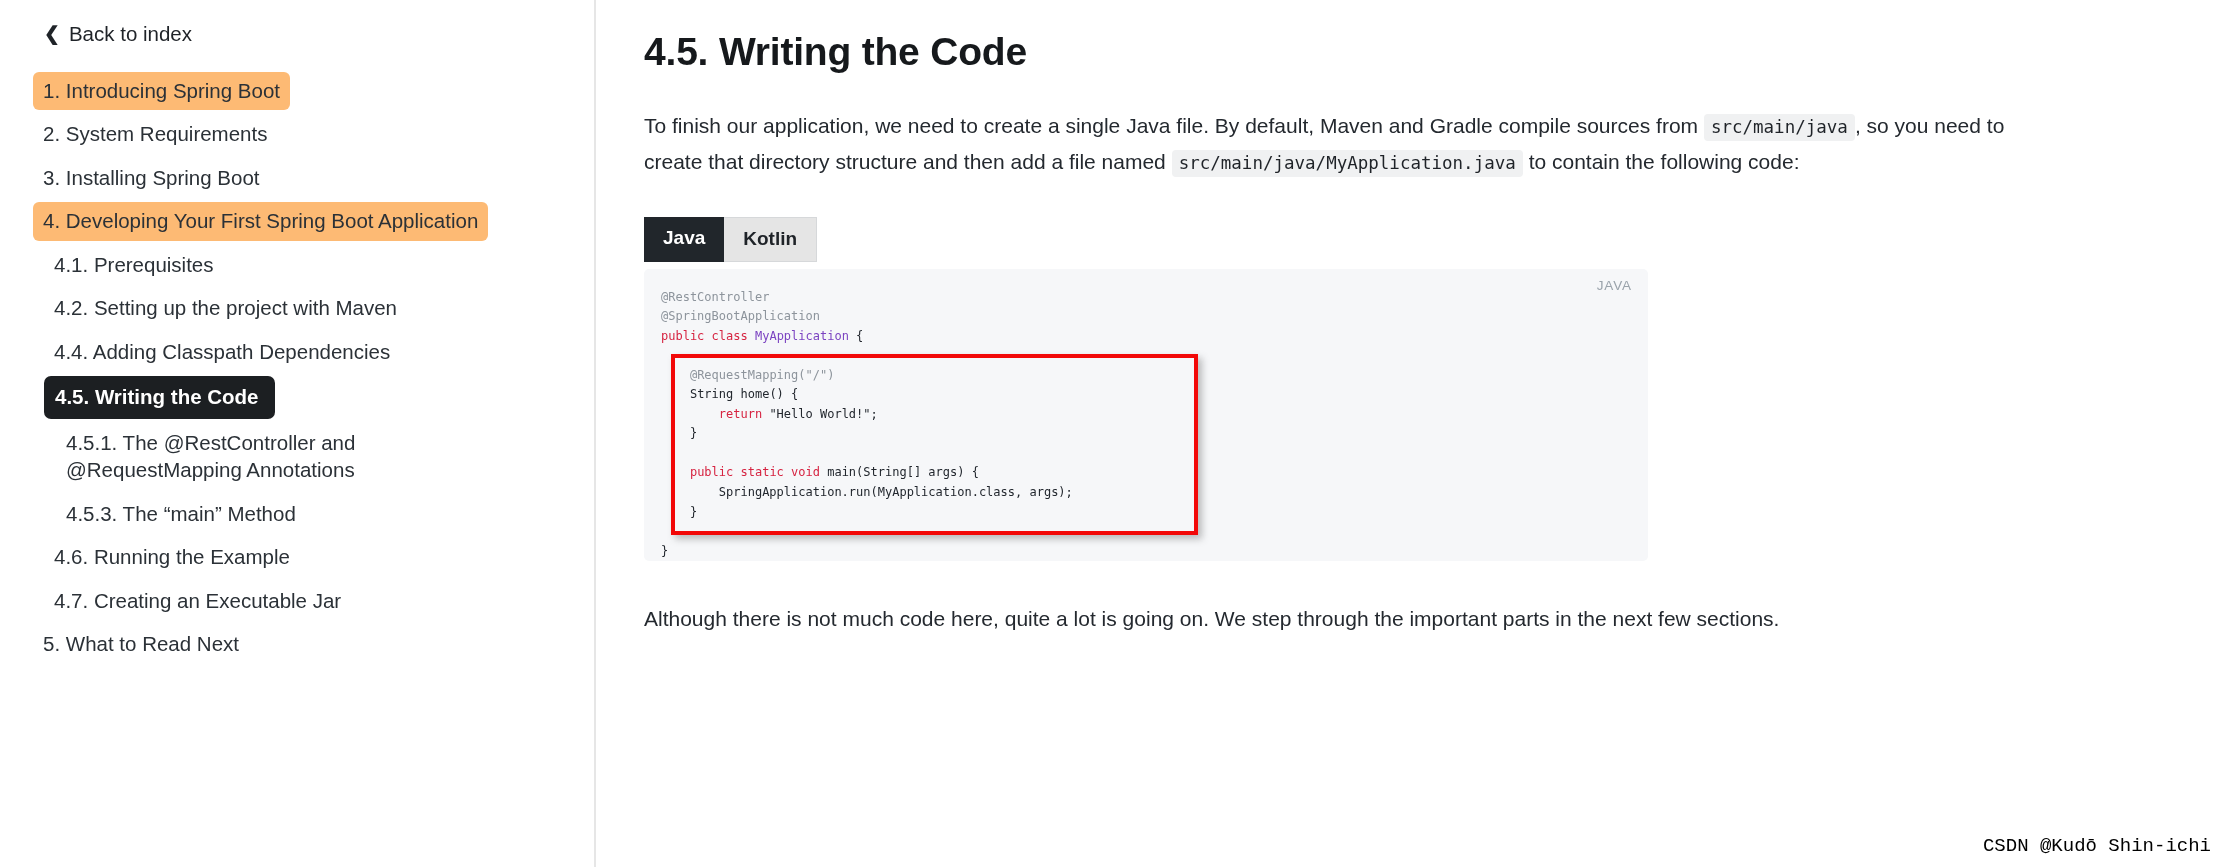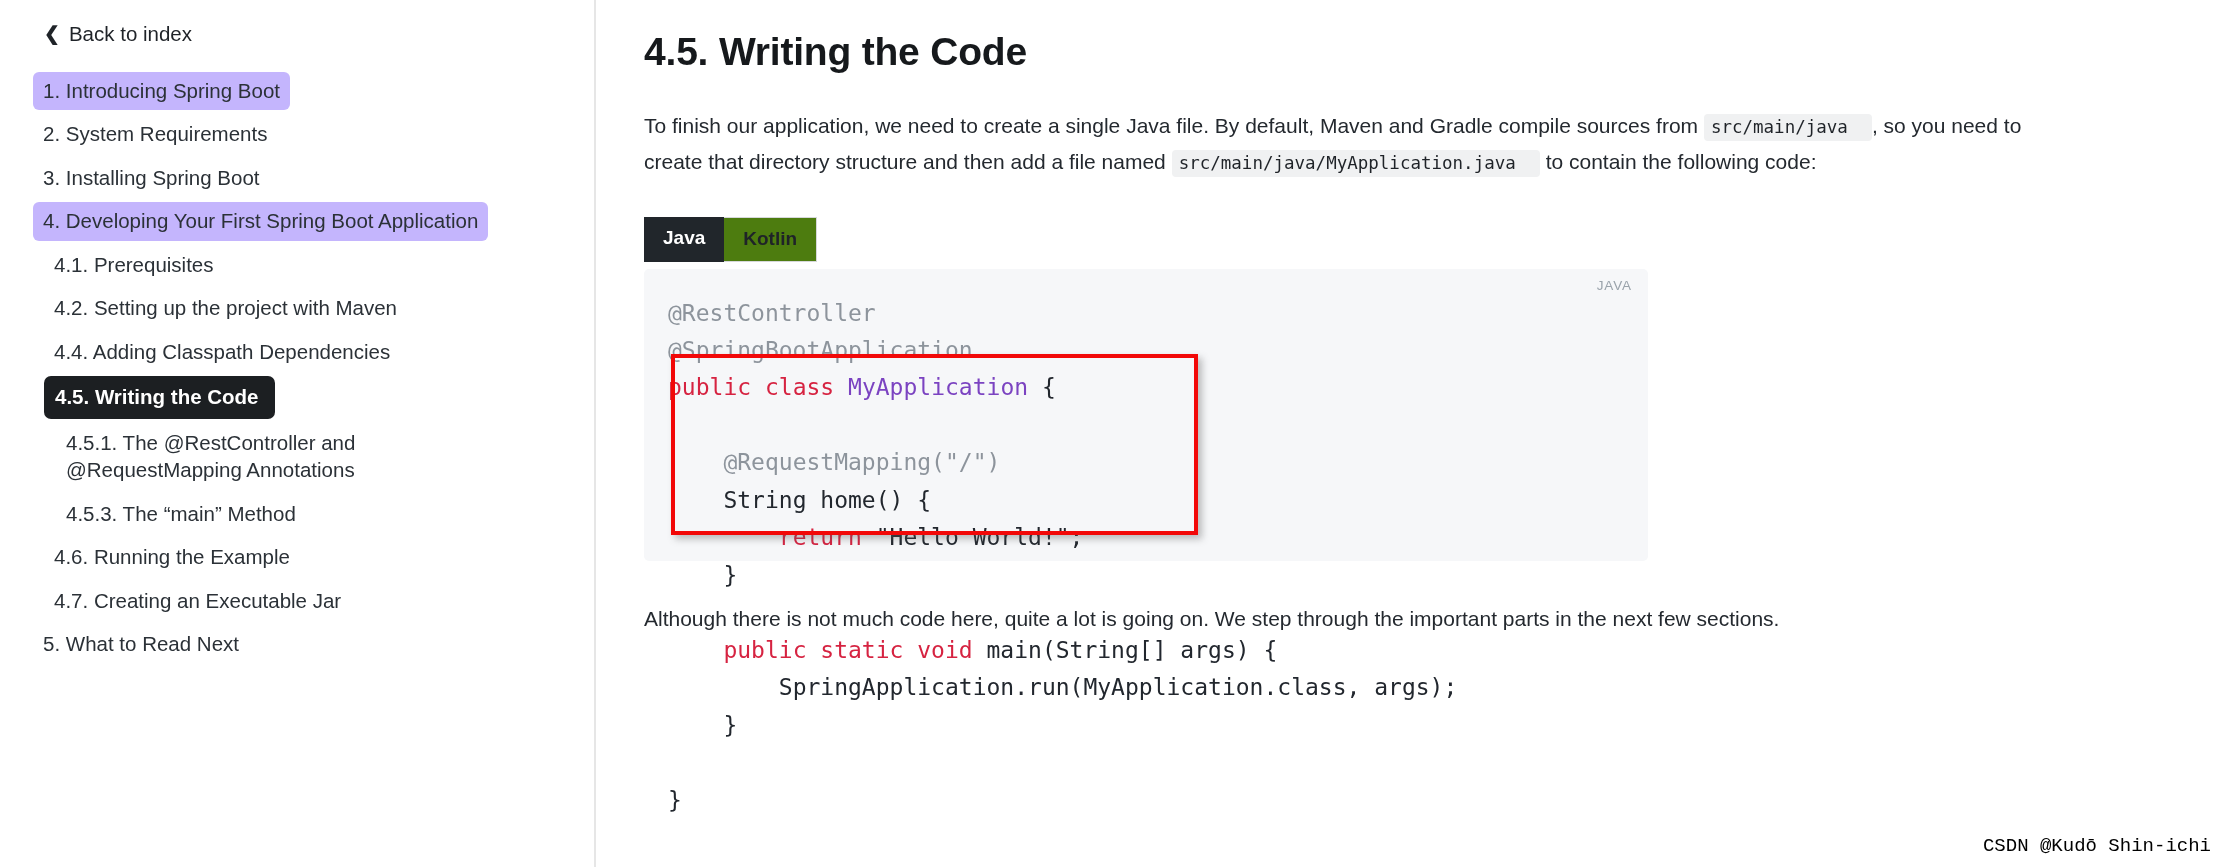--- a/index.html
+++ b/index.html
@@ -55,21 +55,21 @@
     border-radius: 5px;
     padding: 5px 10px 6px 10px;
     margin: 0 0 5px 0;
     width: max-content;
     max-width: 560px;
   }
   .lvl1 { margin-left: 33px; }
   .lvl2 { margin-left: 44px; text-align: right; }
   .lvl3 { margin-left: 56px; max-width: 400px; width: auto; }
   .toc-item.open {
-    background: #c4b5fd;
+    background: #fdba74;
     border-radius: 6px;
   }
   .toc-item.active {
     background: #1c1f22;
     color: #ffffff;
     font-weight: bold;
     border-radius: 7px;
     padding: 7px 16px 8px 11px;
   }
 
@@ -99,21 +99,21 @@
     font-size: 21px;
     line-height: 1.7;
     color: #24292f;
     margin: 40px 0 0 0;
   }
   code.inline {
     font-family: "DejaVu Sans Mono", monospace;
     font-size: 17.5px;
     background: #f0f1f2;
     border-radius: 4px;
-    padding: 3px 24px 4px 7px;
+    padding: 3px 7px 4px 7px;
     color: #1f2328;
     white-space: nowrap;
   }
 
   
   .tabs {
     display: flex;
     margin: 0 0 0 0;
     width: max-content;
   }
@@ -122,21 +122,21 @@
     font-weight: bold;
     padding: 10px 19px 11px 19px;
     cursor: pointer;
     line-height: 1.15;
   }
   .tab.sel {
     background: #21262b;
     color: #ffffff;
   }
   .tab.unsel {
-    background: #4d7c0f;
+    background: #e5e5e5;
     color: #1f2328;
     border: 1px solid #d6d8da;
     border-left: none;
   }
 
   
   .codeblock {
     position: relative;
     background: #f6f7f9;
     border-radius: 5px;
@@ -148,23 +148,23 @@
   .lang-label {
     position: absolute;
     top: 9px; right: 16px;
     font-size: 13.5px;
     font-family: "Liberation Sans", sans-serif;
     color: #9aa3ab;
     letter-spacing: 0.9px;
   }
   pre.code {
     font-family: "DejaVu Sans Mono", monospace;
-    font-size: 23px;
+    font-size: 12px;
     line-height: 1.63;
-    margin: 8px;
+    margin: 1px;
     padding: 0 0 0 16px;
     color: #22272e;
     white-space: pre;
   }
   .tok-ann  { color: #8d949c; }
   .tok-kw   { color: #d62341; }
   .tok-type { color: #7b43c1; }
   .tok-str  { color: #22272e; }
   .tok-plain{ color: #22272e; }
 

